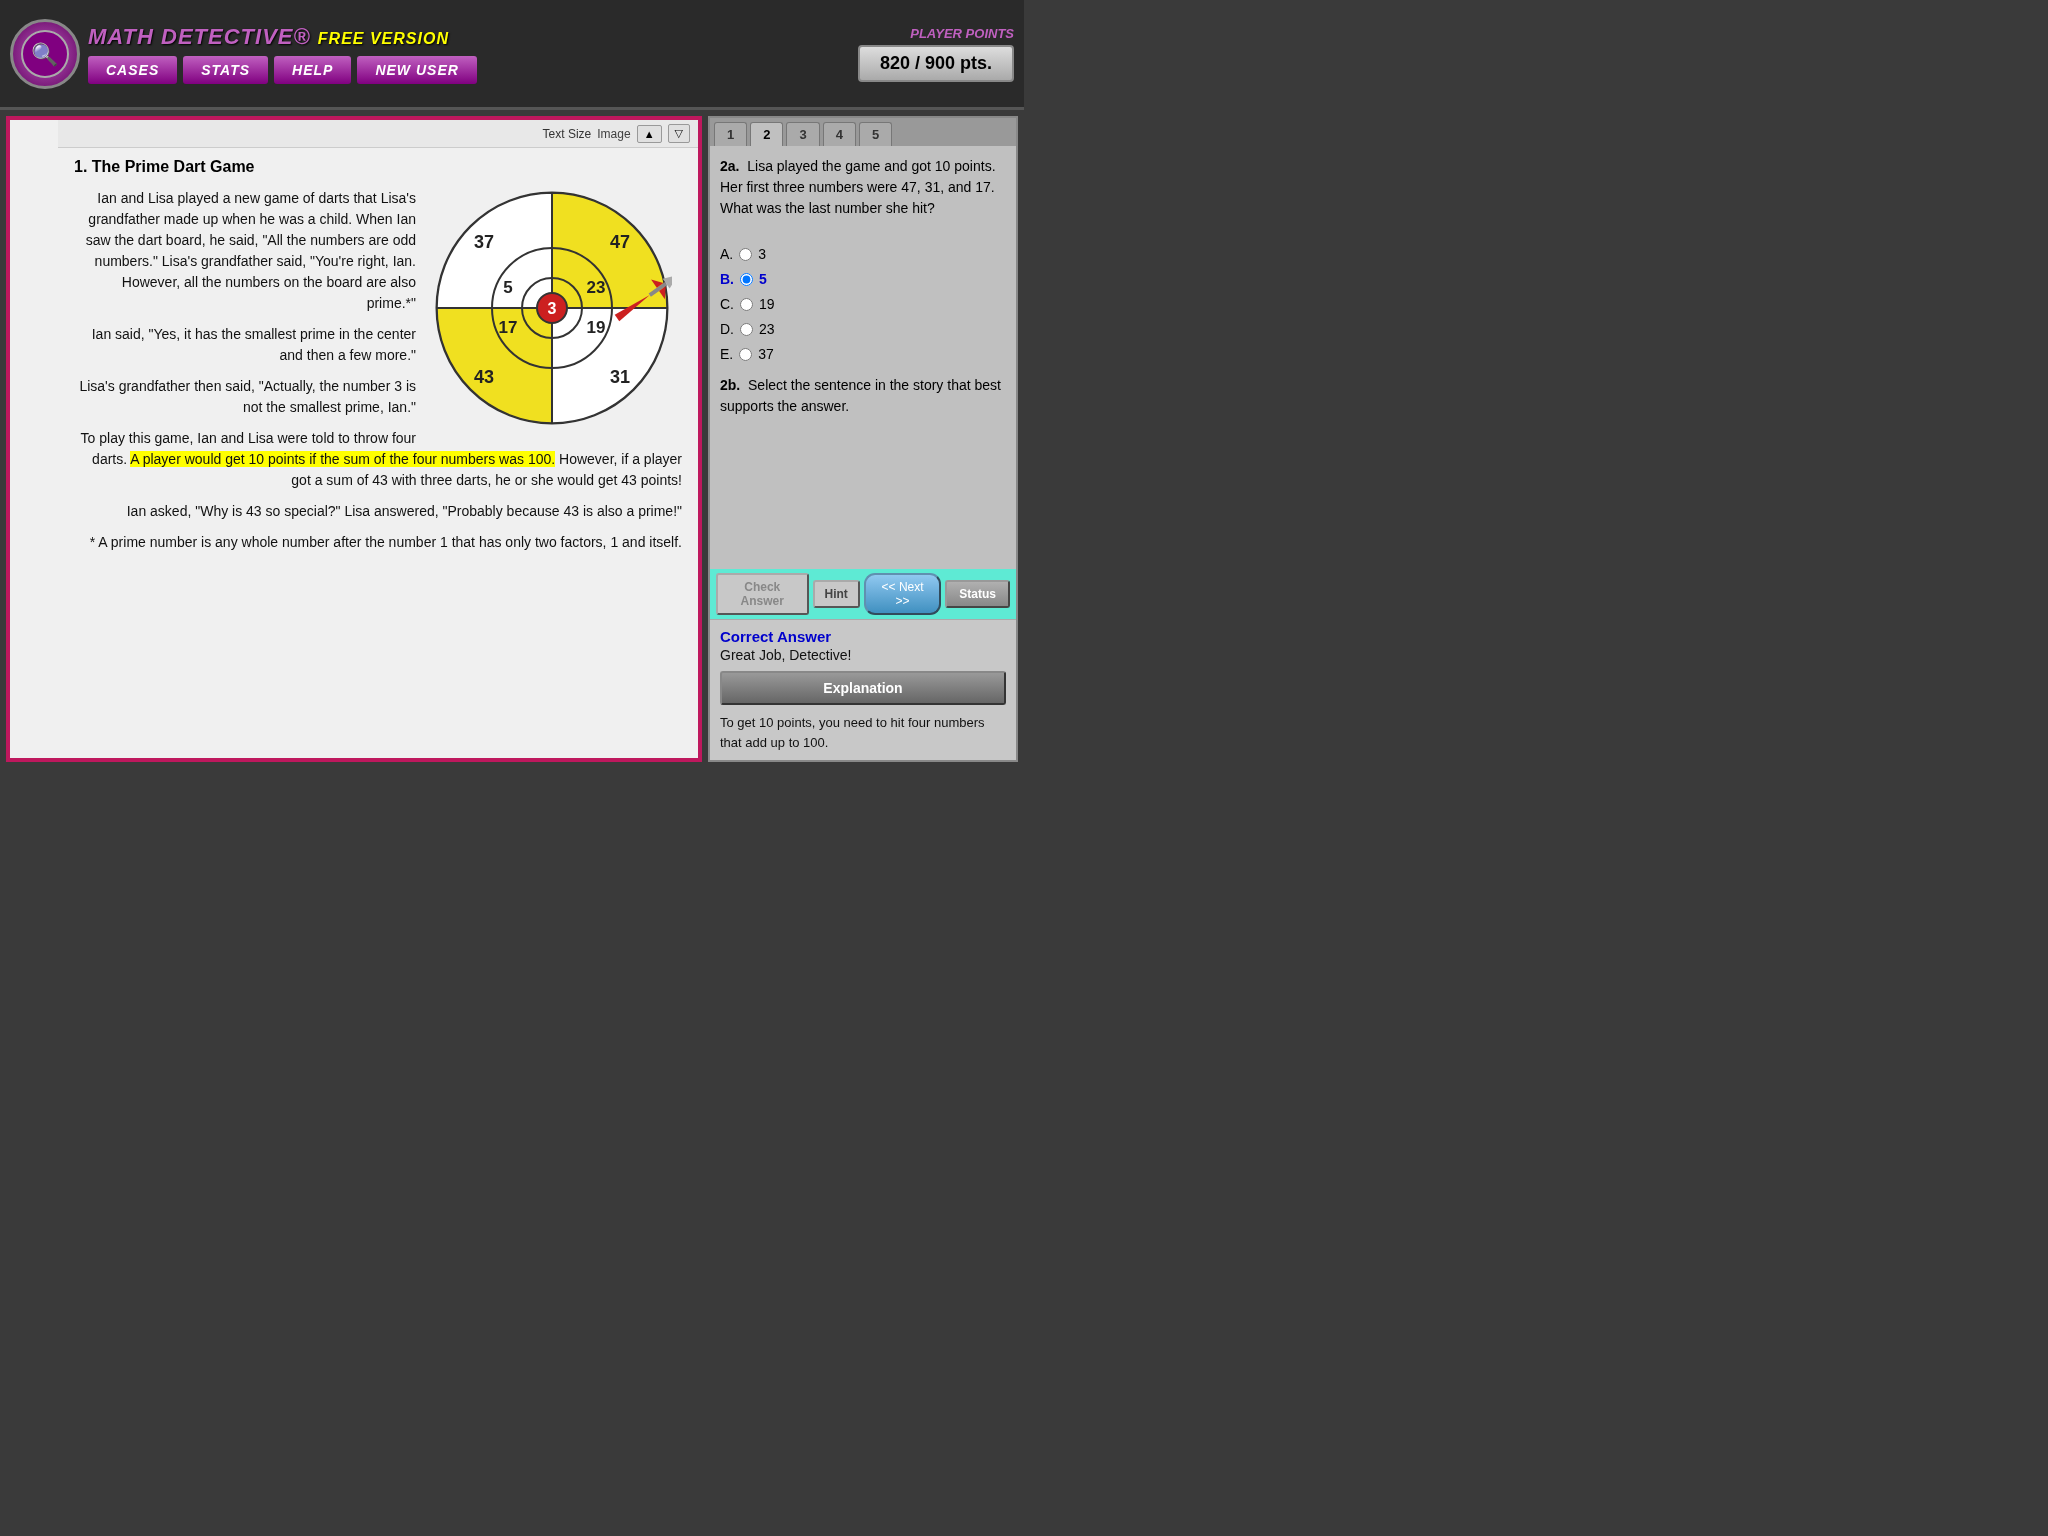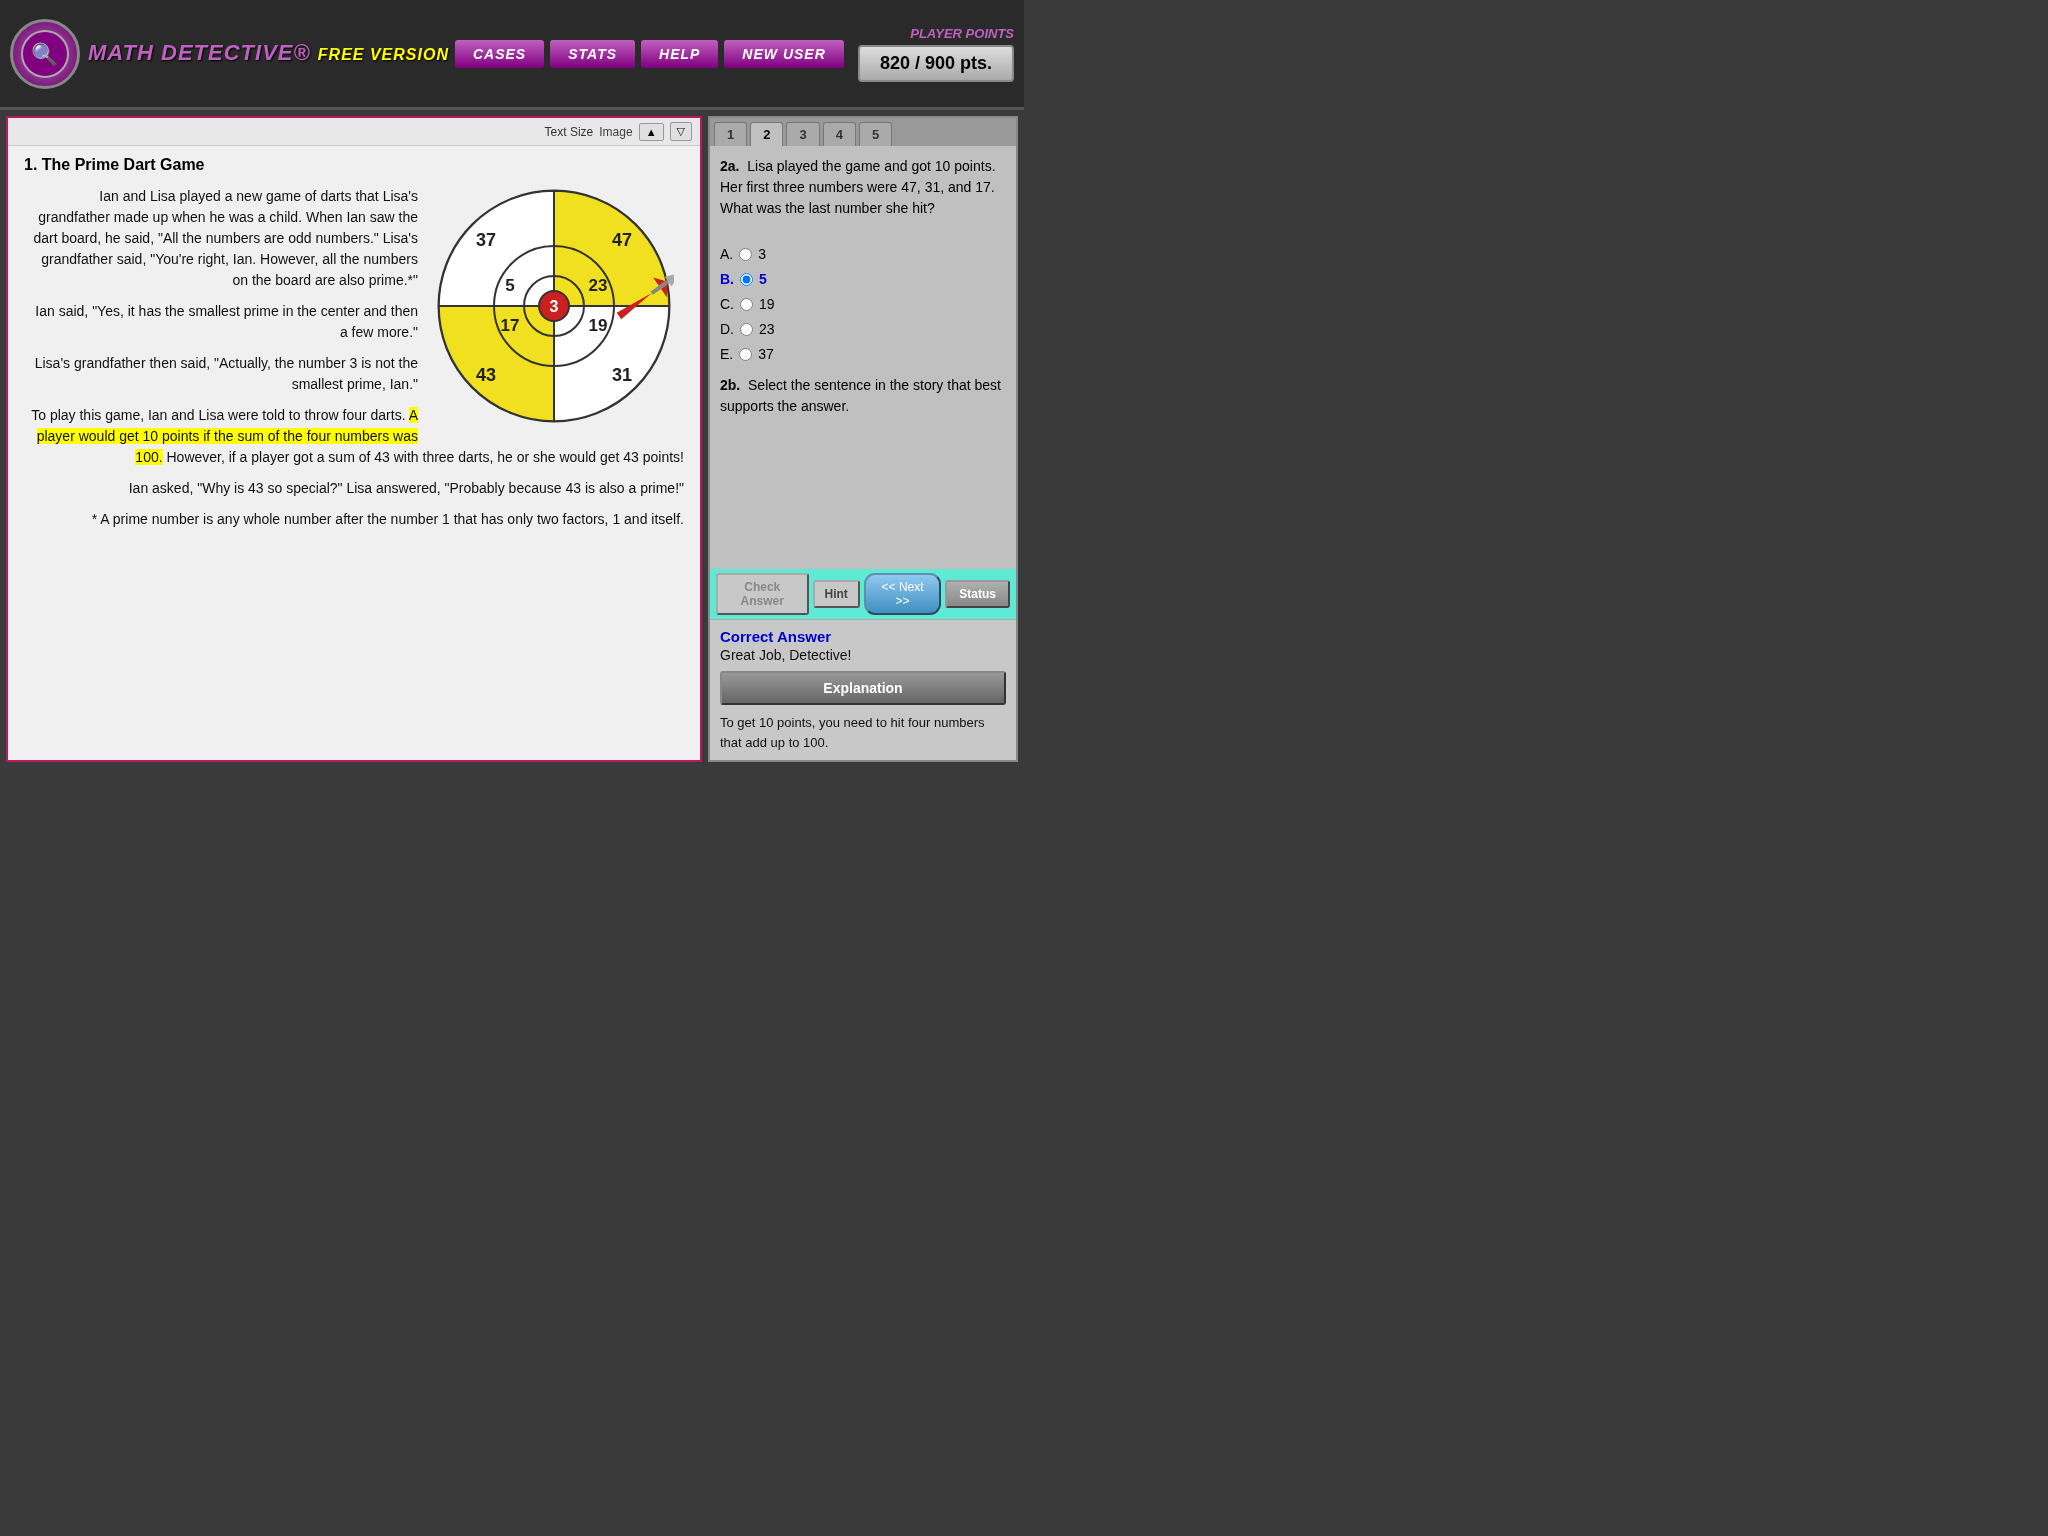--- a/index.html
+++ b/index.html
@@ -40,21 +40,21 @@
       flex-shrink: 0;
     }
 
     #logo-circle svg {
       width: 50px;
       height: 50px;
     }
 
     #title-nav {
       display: flex;
-      flex-direction: row;
+      flex-direction: column;
       gap: 6px;
     }
 
     #app-title {
       font-size: 22px;
       font-weight: bold;
       font-style: italic;
       color: #c060c0;
       letter-spacing: 1px;
       text-shadow: 1px 1px 2px #000;
@@ -107,24 +107,25 @@
     
     #main {
       display: flex;
       height: calc(768px - 110px);
     }
 
     
     #story-panel {
       flex: 1;
       background: #f0f0f0;
-      border: 2px solid #be185d;
+      border: 4px solid #be185d;
       margin: 6px 3px 6px 6px;
       overflow: hidden;
       position: relative;
+      padding-left: 48px;
     }
 
     #text-size-bar {
       display: flex;
       justify-content: flex-end;
       align-items: center;
       padding: 4px 8px;
       gap: 6px;
       border-bottom: 1px solid #ccc;
       background: #e8e8e8;

